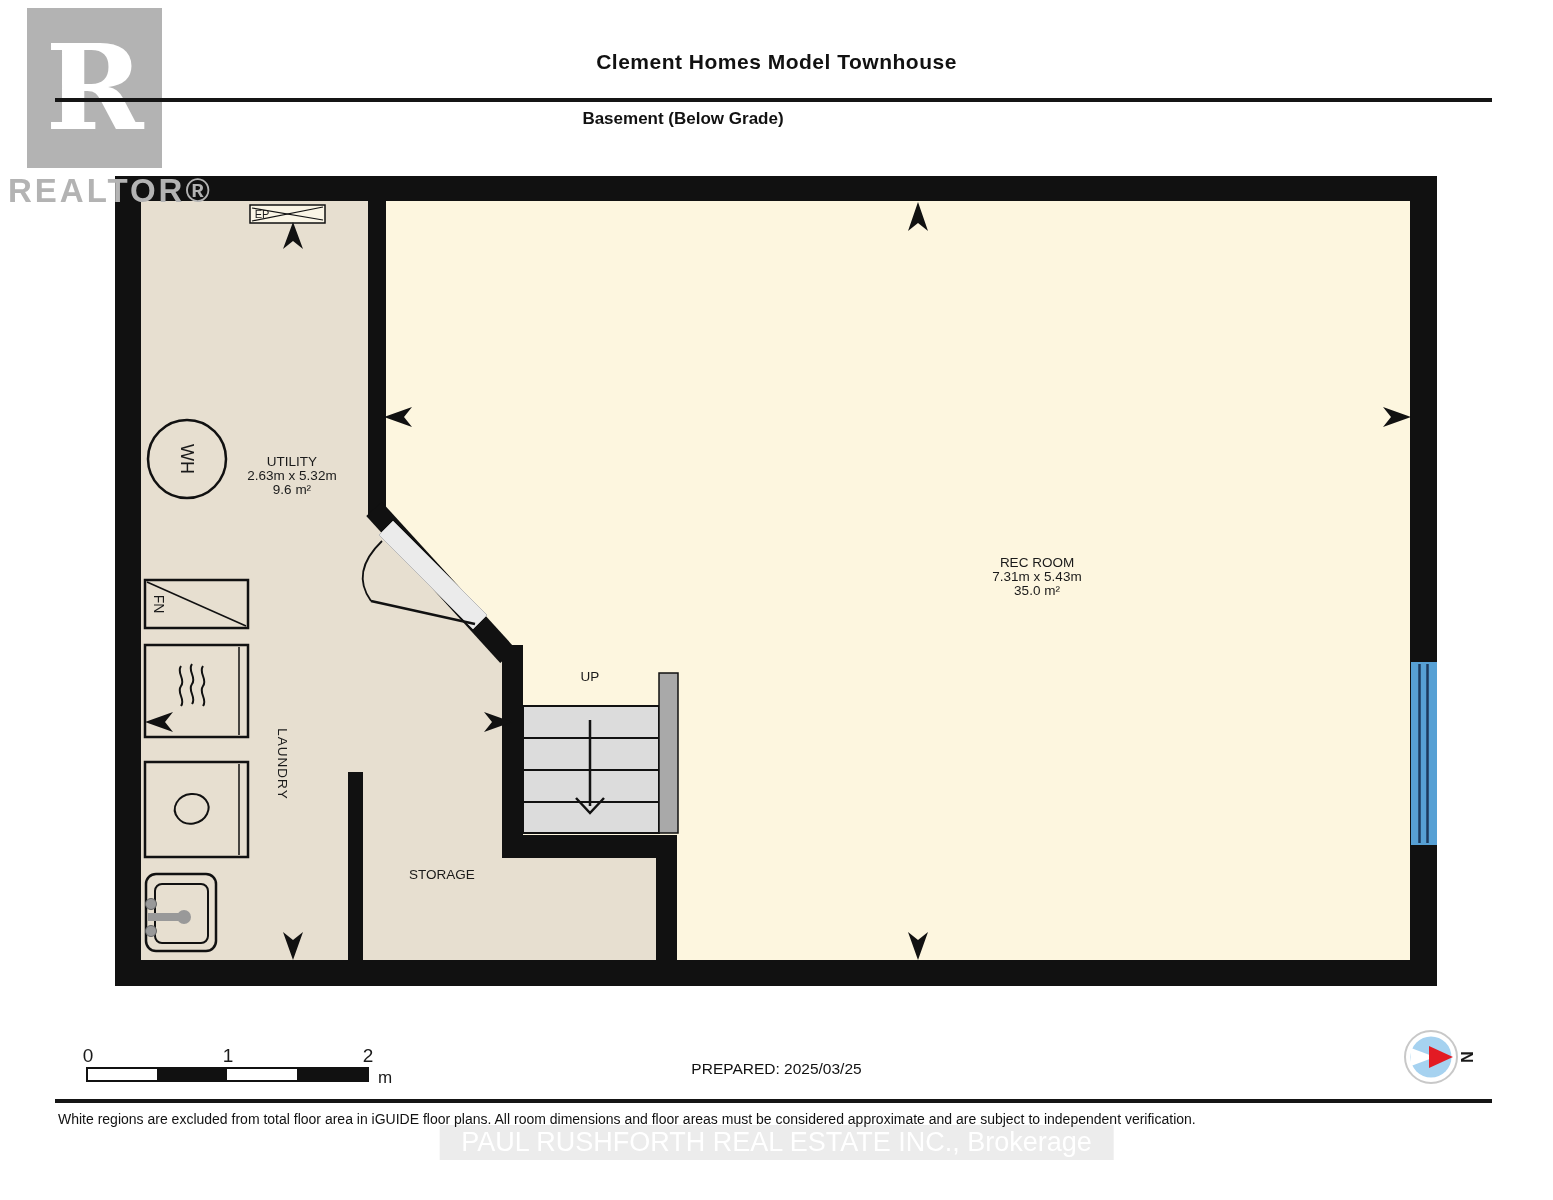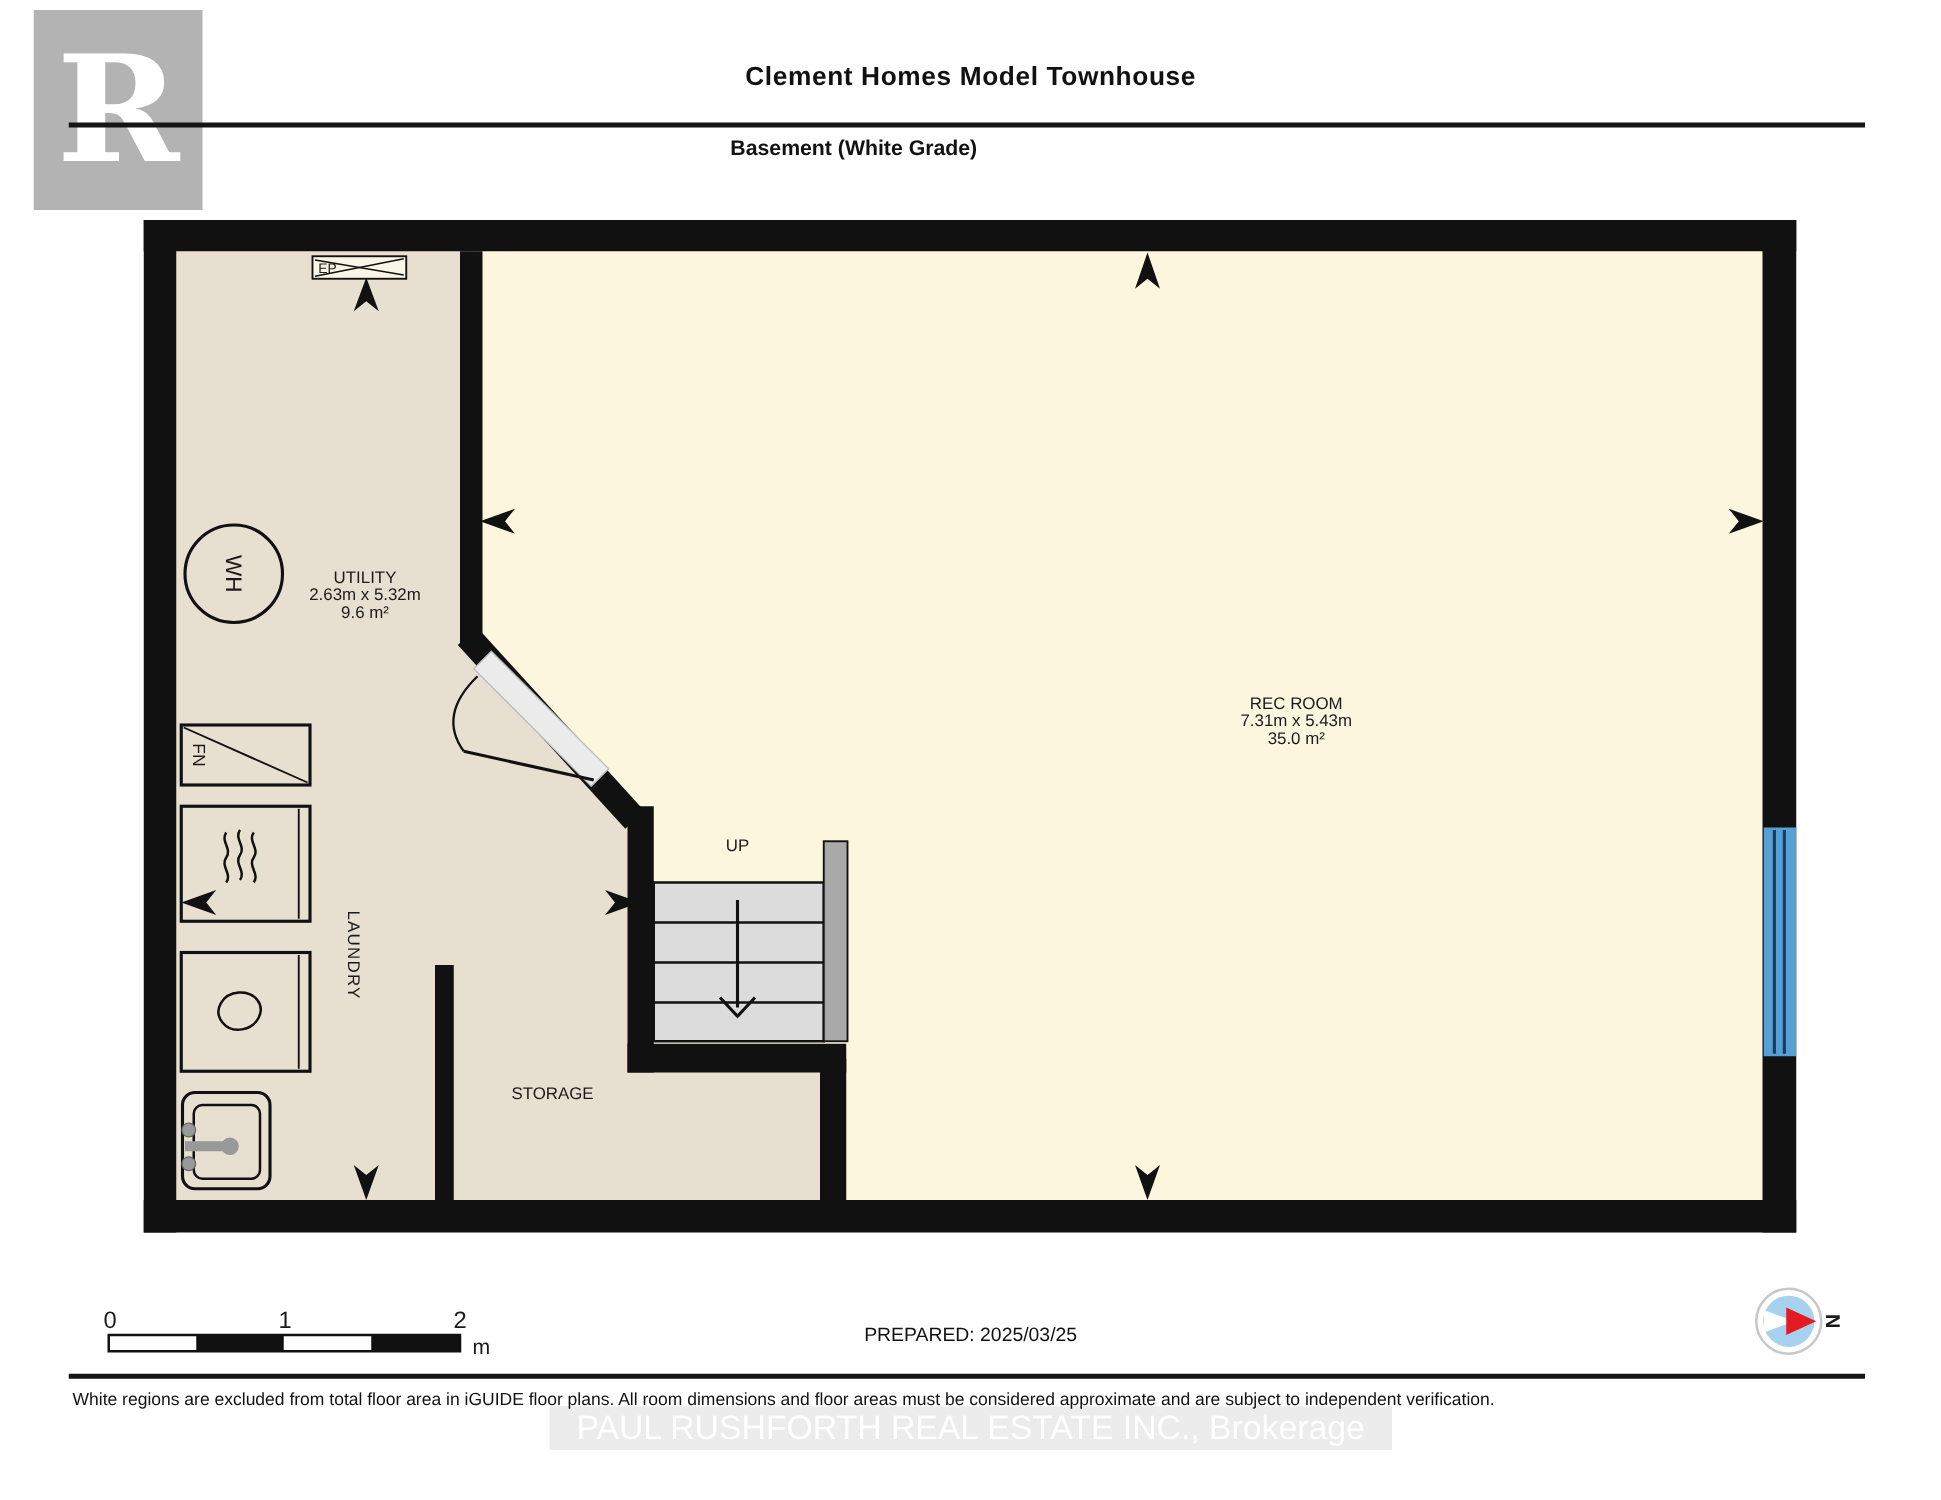--- a/index.html
+++ b/index.html
@@ -45,25 +45,26 @@
   }
   text{font-family:"Liberation Sans",sans-serif;fill:#1a1a1a;}
 </style>
 </head>
 <body>
 
 <div class="abs realtor-logo">
   <div class="realtor-box">
     <span>R</span>
   </div>
+  <div class="realtor-word">REALTOR®</div>
 </div>
 
 <div class="abs page-title">Clement Homes Model Townhouse</div>
 <div class="abs title-rule"></div>
-<div class="abs floor-label">Basement (White Grade)</div>
+<div class="abs floor-label">Basement (Below Grade)</div>
 
 <svg class="abs plan-svg" width="1553" height="1200" viewBox="0 0 1553 1200" xmlns="http://www.w3.org/2000/svg">
 
   <rect x="140" y="200" width="1271" height="762" fill="#fdf6df"></rect>
   <polygon points="140,200 378,200 378,515 510,655 510,847 666,847 666,962 140,962" fill="#e7dfd0"></polygon>
 
   <g fill="#111111">
     <rect x="115" y="176" width="1322" height="25"></rect>
     <rect x="115" y="176" width="26" height="810"></rect>
     <rect x="115" y="960" width="1322" height="26"></rect>

